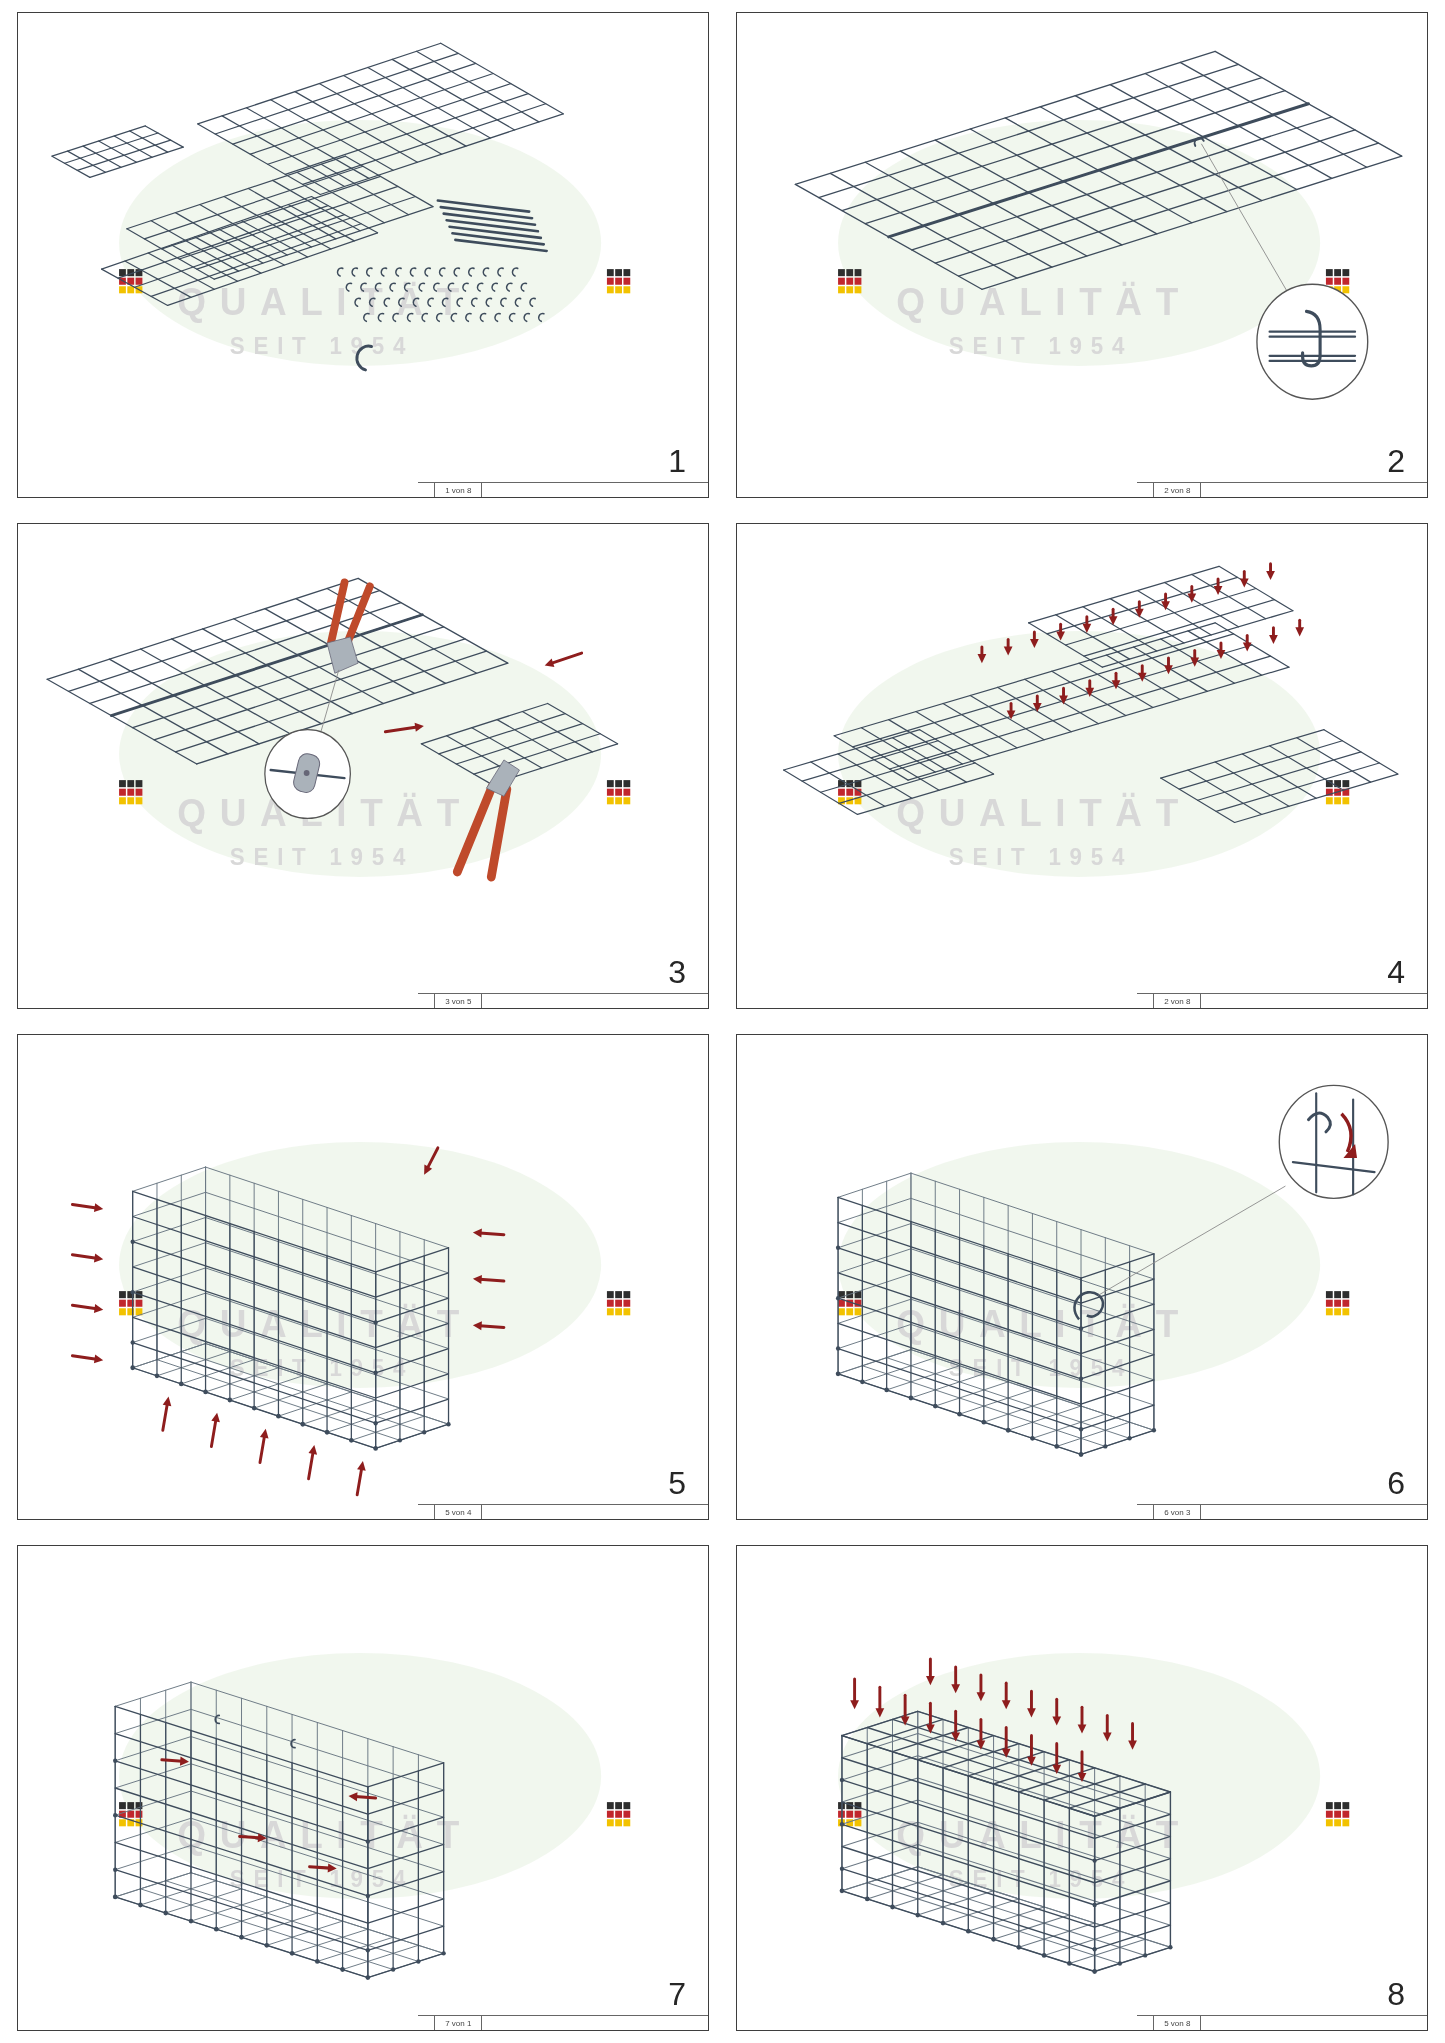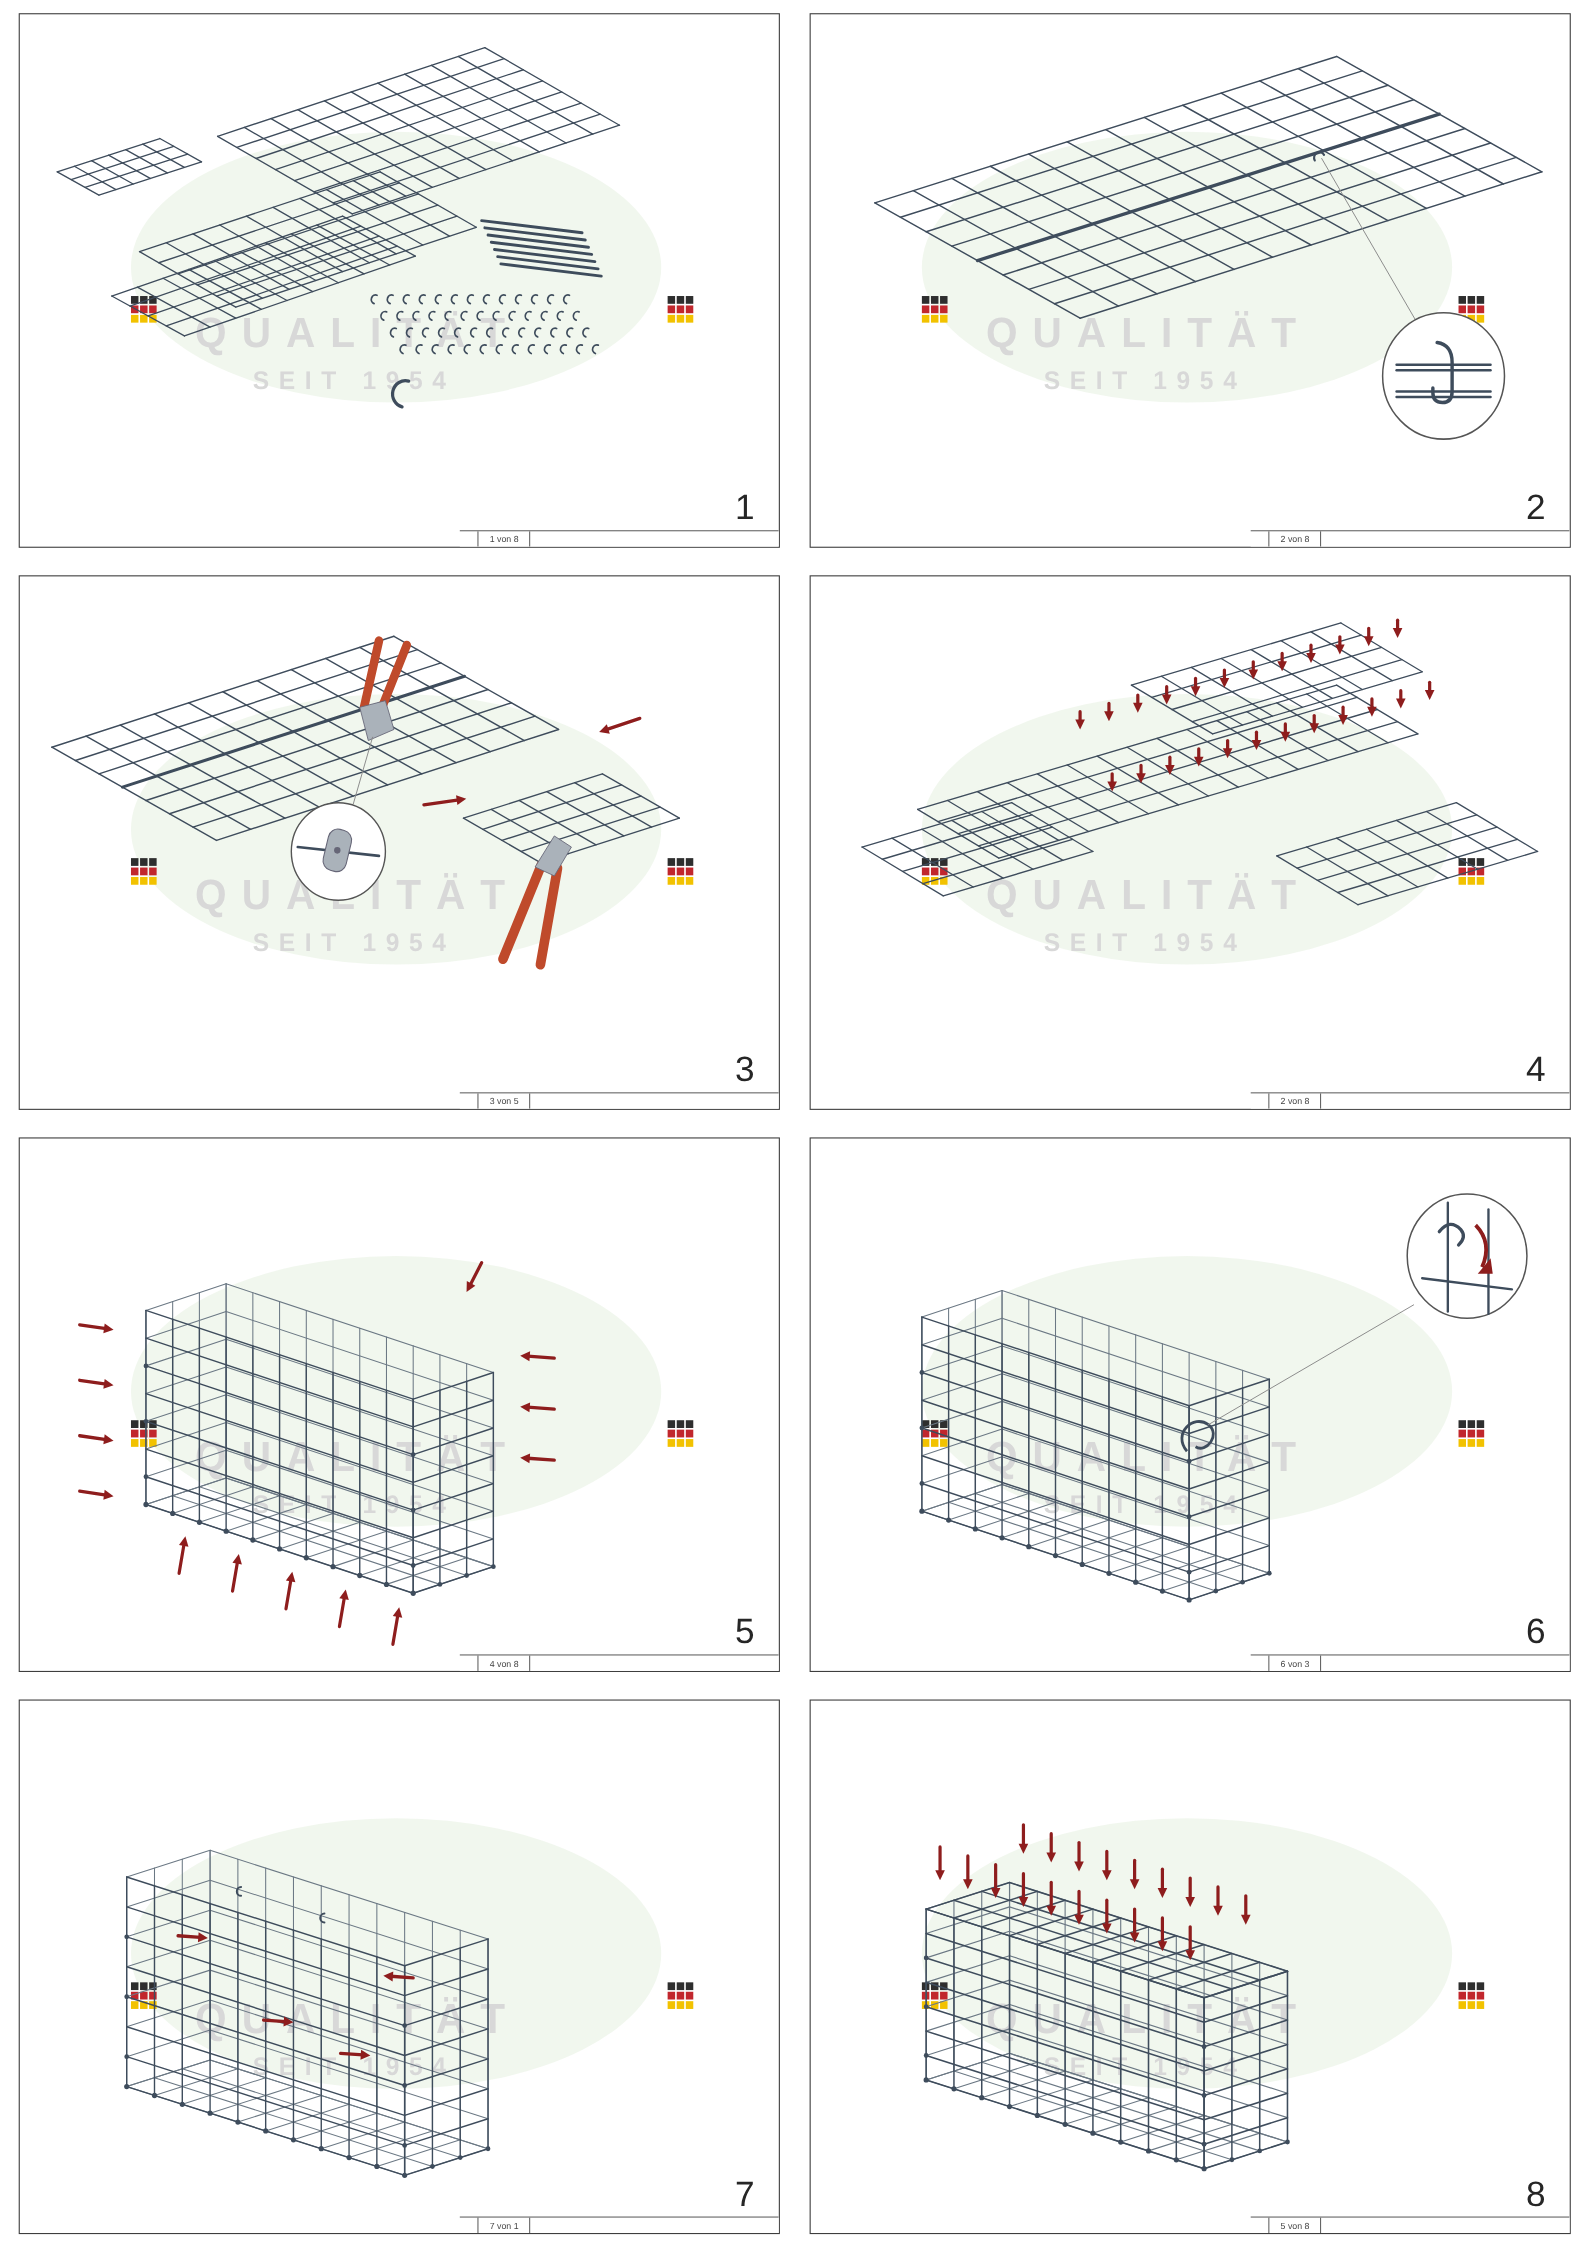--- a/index.html
+++ b/index.html
@@ -728,21 +728,21 @@
             <polygon points="32,0 23,-4.5 23,4.5" fill="#8e1d1d"></polygon>
           </g>
           <g transform="translate(432 112) rotate(118)">
             <line x1="0" y1="0" x2="23" y2="0" stroke="#8e1d1d" stroke-width="3" stroke-linecap="round"></line>
             <polygon points="30,0 21,-4.5 21,4.5" fill="#8e1d1d"></polygon>
           </g>
         </g>
       </svg>
     <div class="step-number">5</div>
     <div class="sheet-bar">
-      <span class="sheet-label">4 von 8</span>
+      <span class="sheet-label">5 von 4</span>
     </div>
   </article>
 
   <article class="panel">
     <svg class="art" viewBox="0 0 710 480" preserveAspectRatio="none">
         <g>
           <ellipse cx="352" cy="228" rx="248" ry="122" fill="#e9f2e5" opacity="0.65"></ellipse>
           <g>
             <rect x="104" y="254" width="7" height="7" fill="#2e2e2e"></rect>
             <rect x="112.5" y="254" width="7" height="7" fill="#2e2e2e"></rect>

